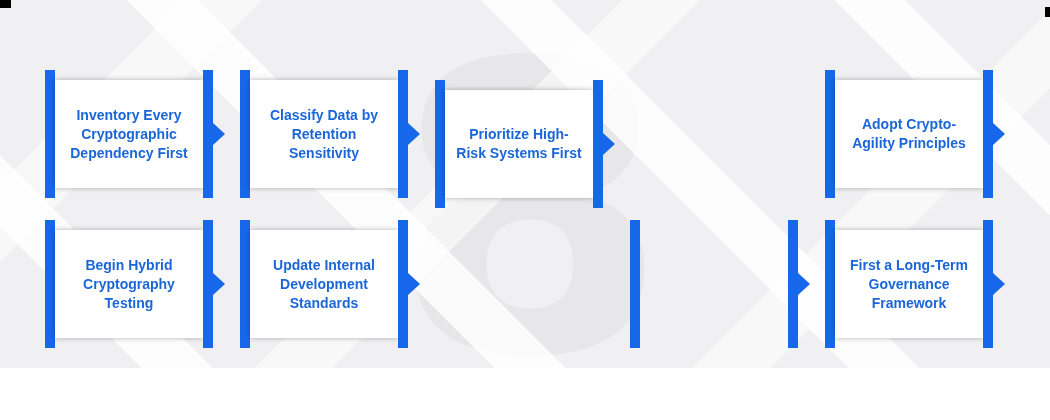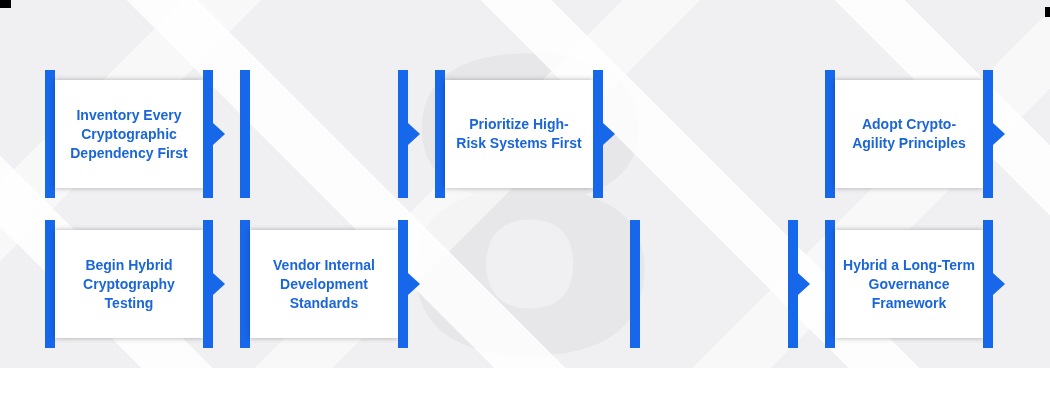--- a/index.html
+++ b/index.html
@@ -85,25 +85,30 @@
       <div class="label">Inventory Every
 Cryptographic
 Dependency First</div>
     </div>
     <div class="bar bar-right"></div>
     <div class="arrow"></div>
   </div>
 
   <div class="unit" style="left:240px;top:70px">
     <div class="bar bar-left"></div>
+    <div class="card">
+      <div class="label">Classify Data by
+Retention
+Sensitivity</div>
+    </div>
     <div class="bar bar-right"></div>
     <div class="arrow"></div>
   </div>
 
-  <div class="unit" style="left:435px;top:70px">
+  <div class="unit" style="left:435px;top:80px">
     <div class="bar bar-left"></div>
     <div class="card">
       <div class="label">Prioritize High-
 Risk Systems First</div>
     </div>
     <div class="bar bar-right"></div>
     <div class="arrow"></div>
   </div>
 
 
@@ -124,39 +129,39 @@
       <div class="label">Adopt Crypto-
 Agility Principles</div>
     </div>
     <div class="bar bar-right"></div>
     <div class="arrow"></div>
   </div>
 
   <div class="unit" style="left:240px;top:220px">
     <div class="bar bar-left"></div>
     <div class="card">
-      <div class="label">Vendor Internal
+      <div class="label">Update Internal
 Development
 Standards</div>
     </div>
     <div class="bar bar-right"></div>
     <div class="arrow"></div>
   </div>
 
 
   <div class="unit" style="left:630px;top:220px">
     <div class="bar bar-left"></div>
     <div class="bar bar-right"></div>
     <div class="arrow"></div>
   </div>
 
   <div class="unit" style="left:825px;top:220px">
     <div class="bar bar-left"></div>
     <div class="card">
-      <div class="label">Hybrid a Long-Term
+      <div class="label">First a Long-Term
 Governance
 Framework</div>
     </div>
     <div class="bar bar-right"></div>
     <div class="arrow"></div>
   </div>
 
   <div class="crop-mark crop-tl"></div>
   <div class="crop-mark crop-tr"></div>
   <div class="crop-mark crop-bl"></div>

